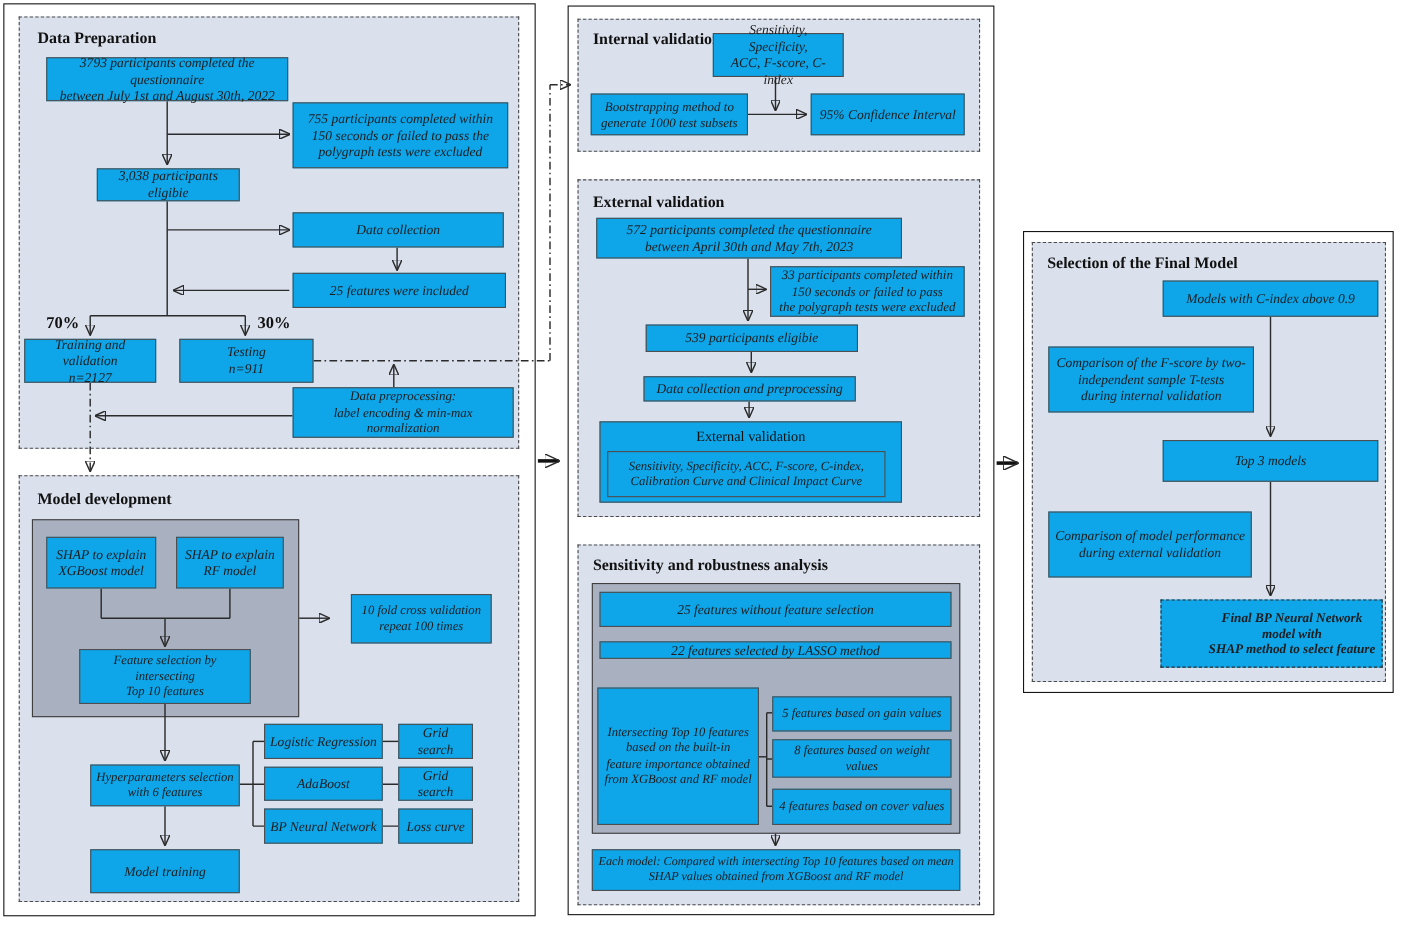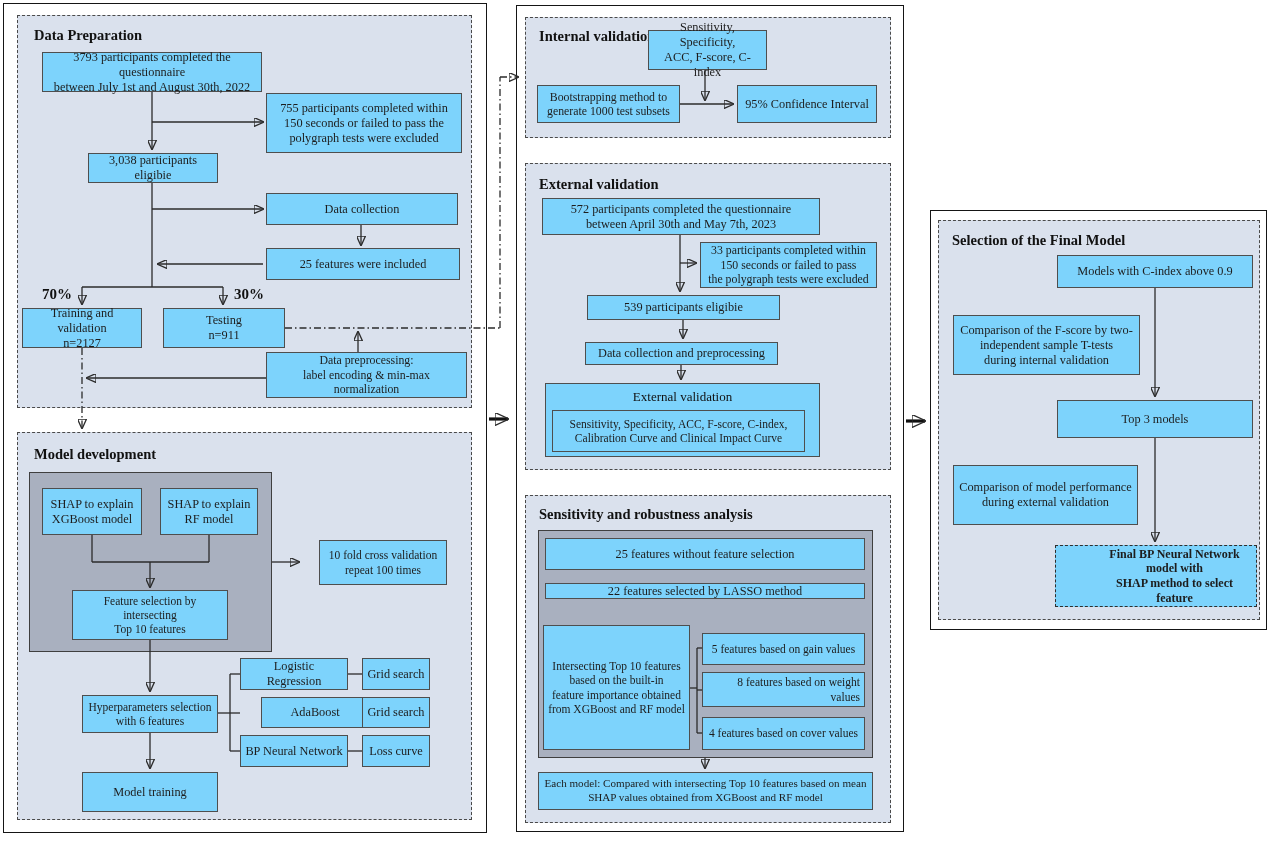--- a/index.html
+++ b/index.html
@@ -2,23 +2,23 @@
 <html><head>
 <meta charset="utf-8">
 <style>
   html,body{margin:0;padding:0;background:#ffffff;}
   .canvas{position:relative;width:1274px;height:843px;background:#ffffff;overflow:hidden;
           font-family:"Liberation Serif","DejaVu Serif",serif;}
   .outer{position:absolute;border:1.6px solid #151515;box-sizing:border-box;background:#ffffff;}
   .sec{position:absolute;background:#dae1ed;border:1.5px dashed #4a4a4a;box-sizing:border-box;}
   .gray{position:absolute;background:#a9b0bf;border:1.5px solid #3f3f3f;box-sizing:border-box;}
   .sec-title{position:absolute;font-weight:bold;font-size:14.5px;color:#111;white-space:nowrap;}
-  .box{position:absolute;background:#7dd3fc;border:1.2px solid #4e4e4e;display:flex;align-items:center;
+  .box{position:absolute;background:#0ea5e9;border:1.2px solid #4e4e4e;display:flex;align-items:center;
        justify-content:center;text-align:center;white-space:pre-line;font-size:12.3px;line-height:1.22;
-       color:#1d1d1d;box-sizing:border-box;padding:2px 4px;}
+       color:#1d1d1d;box-sizing:border-box;padding:2px 4px;font-style:italic;}
   .leftalign{justify-content:flex-start;text-align:left;}
   .fs115{font-size:11.5px;}
   .fs11{font-size:11.1px;}
   .fs118{font-size:11.8px;}
   .bold{font-weight:bold;padding-left:41px;}
   .dashdot{border:1.6px dashed #2e2e2e;}
   .lbl{position:absolute;font-weight:bold;font-size:15px;color:#111;white-space:nowrap;}
   .overlay{position:absolute;left:0;top:0;pointer-events:none;}
   .overlay path{fill:none;stroke:#2b2b2b;stroke-width:1.3px;}
   .overlay .dd{stroke-dasharray:7 3 1.5 3;}
@@ -144,21 +144,21 @@
 XGBoost model</div>
   <div class="box" style="left:160px;top:488px;width:98px;height:47px;">SHAP to explain
 RF model</div>
   <div class="box fs115" style="left:319px;top:540px;width:128px;height:45px;">10 fold cross validation
 repeat 100 times</div>
   <div class="box fs115" style="left:72px;top:590px;width:156px;height:50px;">Feature selection by intersecting
 Top 10 features</div>
   <div class="box fs115" style="left:82px;top:695px;width:136px;height:38px;">Hyperparameters selection
 with 6 features</div>
   <div class="box" style="left:240px;top:658px;width:108px;height:32px;">Logistic Regression</div>
-  <div class="box" style="left:240px;top:697px;width:108px;height:31px;margin-left:21px;">AdaBoost</div>
+  <div class="box" style="left:240px;top:697px;width:108px;height:31px;">AdaBoost</div>
   <div class="box" style="left:240px;top:735px;width:108px;height:32px;">BP Neural Network</div>
   <div class="box" style="left:362px;top:658px;width:68px;height:32px;">Grid search</div>
   <div class="box" style="left:362px;top:697px;width:68px;height:31px;">Grid search</div>
   <div class="box" style="left:362px;top:735px;width:68px;height:32px;">Loss curve</div>
   <div class="box" style="left:82px;top:772px;width:136px;height:40px;">Model training</div>
 
   <div class="box" style="left:648px;top:30px;width:119px;height:40px;">Sensitivity, Specificity,
 ACC, F-score, C-index</div>
   <div class="box fs118" style="left:537px;top:85px;width:143px;height:38px;">Bootstrapping method to
 generate 1000 test subsets</div>
@@ -176,21 +176,21 @@
   <div class="box fs115" style="left:552px;top:410px;width:253px;height:42px;">Sensitivity, Specificity, ACC, F-score, C-index,
 Calibration Curve and Clinical Impact Curve</div>
 
   <div class="box" style="left:545px;top:538px;width:320px;height:32px;">25 features without feature selection</div>
   <div class="box" style="left:545px;top:583px;width:320px;height:16px;text-align:center;">22 features selected by LASSO method</div>
   <div class="box fs115" style="left:543px;top:625px;width:147px;height:125px;">Intersecting Top 10 features
 based on the built-in
 feature importance obtained
 from XGBoost and RF model</div>
   <div class="box fs115" style="left:702px;top:633px;width:163px;height:32px;">5 features based on gain values</div>
-  <div class="box fs115" style="left:702px;top:672px;width:163px;height:35px;text-align:right;">8 features based on weight values</div>
+  <div class="box fs115" style="left:702px;top:672px;width:163px;height:35px;">8 features based on weight values</div>
   <div class="box fs115" style="left:702px;top:717px;width:163px;height:33px;">4 features based on cover values</div>
   <div class="box fs11" style="left:538px;top:772px;width:335px;height:38px;">Each model: Compared with intersecting Top 10 features based on mean
 SHAP values obtained from XGBoost and RF model</div>
 
   <div class="box" style="left:1057px;top:255px;width:196px;height:33px;">Models with C-index above 0.9</div>
   <div class="box" style="left:953px;top:315px;width:187px;height:60px;">Comparison of the F-score by two-
 independent sample T-tests
 during internal validation</div>
   <div class="box" style="left:1057px;top:400px;width:196px;height:38px;">Top 3 models</div>
   <div class="box" style="left:953px;top:465px;width:185px;height:60px;">Comparison of model performance

